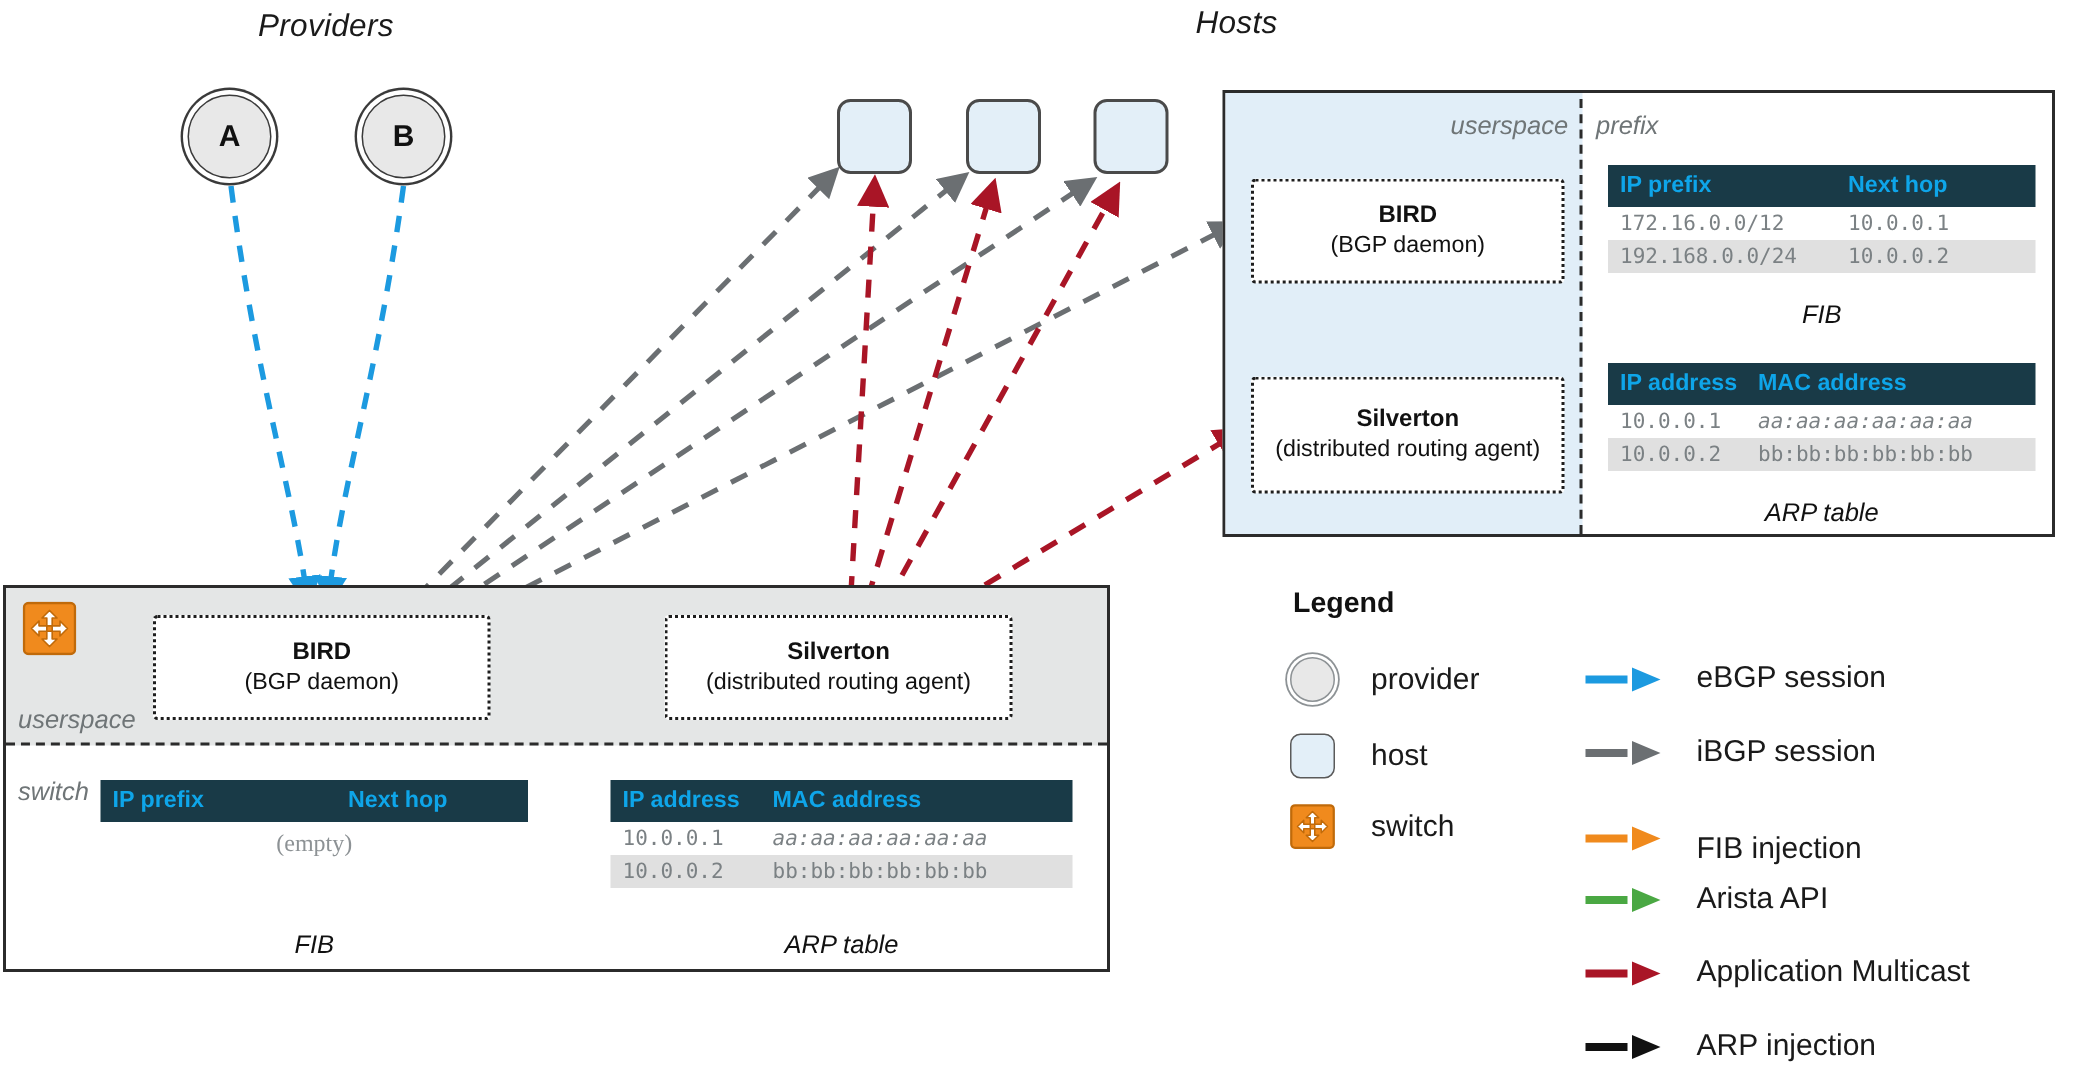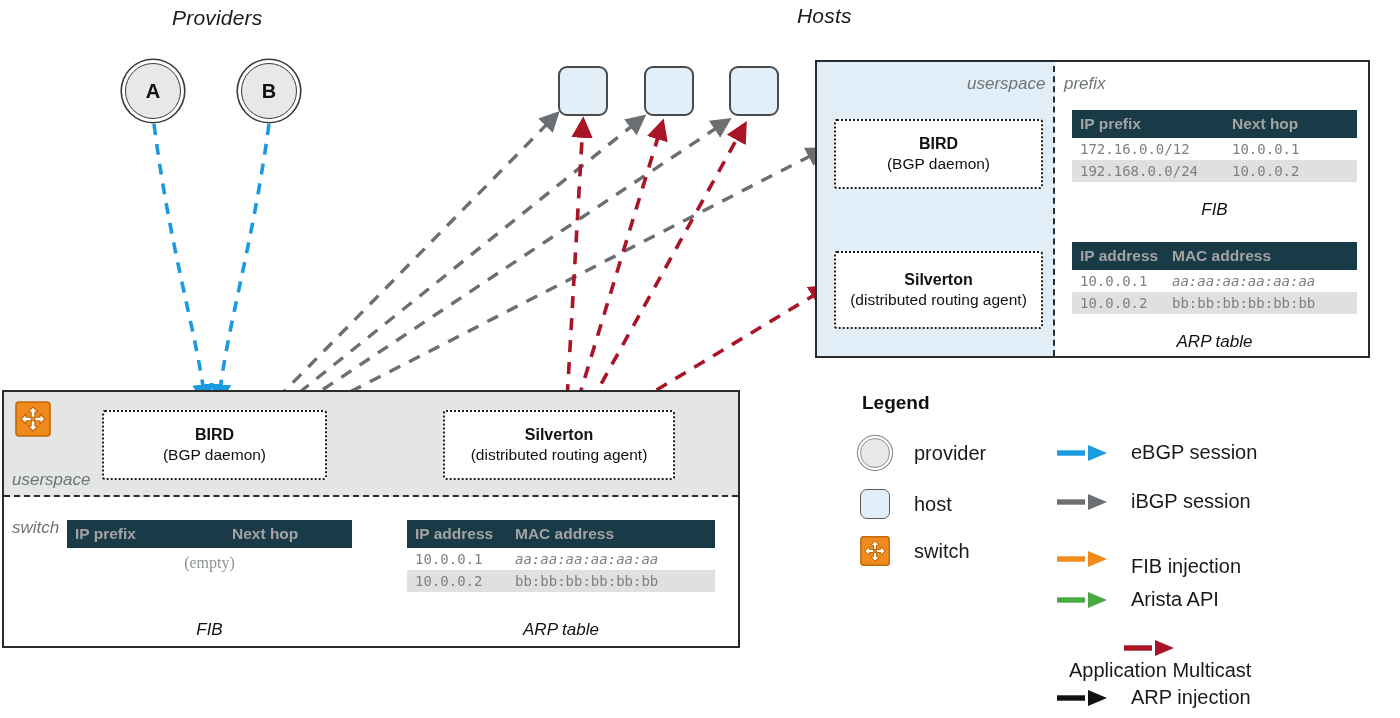--- a/index.html
+++ b/index.html
@@ -38,21 +38,21 @@
   
   .daemon{position:absolute;box-sizing:border-box;background:#ffffff;
           border:2.5px dotted #1d1d1d;border-radius:3px;
           display:flex;flex-direction:column;align-items:center;justify-content:center;
           text-align:center;line-height:1.28;}
   .daemon .dname{font-weight:bold;font-size:16px;color:#111;}
   .daemon .dsub{font-size:15.5px;color:#111;}
 
   
   .tbl{position:absolute;box-sizing:border-box;}
-  .tbl .thead{display:flex;background:#193a47;color:#a3a3a3;font-weight:bold;
+  .tbl .thead{display:flex;background:#193a47;color:#0ea5e9;font-weight:bold;
               font-size:15.5px;padding:5px 0;}
   .tbl .trow{display:flex;font-size:14px;color:#7b8184;padding:3px 0;
              font-family:"DejaVu Sans Mono", monospace;}
   .tbl .trow.alt{background:#e0e0e0;}
   .tbl .c1{padding-left:8px;box-sizing:border-box;}
   .tbl .c2{box-sizing:border-box;}
   .tbl .empty{text-align:center;font-size:16px;color:#8d9295;padding-top:6px;
               font-family:Liberation Serif, serif;}
   .tbl-cap{position:absolute;font-style:italic;font-size:17px;color:#111;
            text-align:center;white-space:nowrap;}
@@ -284,21 +284,21 @@
     </svg>
     <span class="leg-text" style="margin-left:14px;margin-top:16px;">FIB injection</span>
   </div>
   <div class="leg-item" style="left:1055px;top:588px;">
     <svg width="62" height="22">
       <line x1="2" y1="11" x2="30" y2="11" stroke="#4aa843" stroke-width="5.4"></line>
       <path d="M33,3 L52,11 L33,19 z" fill="#4aa843"></path>
     </svg>
     <span class="leg-text" style="margin-left:14px;">Arista API</span>
   </div>
-  <div class="leg-item" style="left:1055px;top:637px;flex-direction:column;">
+  <div class="leg-item" style="left:1055px;top:637px;">
     <svg width="62" height="22">
       <line x1="2" y1="11" x2="30" y2="11" stroke="#a91526" stroke-width="5.4"></line>
       <path d="M33,3 L52,11 L33,19 z" fill="#a91526"></path>
     </svg>
     <span class="leg-text" style="margin-left:14px;">Application Multicast</span>
   </div>
   <div class="leg-item" style="left:1055px;top:686px;">
     <svg width="62" height="22">
       <line x1="2" y1="11" x2="30" y2="11" stroke="#111111" stroke-width="5.4"></line>
       <path d="M33,3 L52,11 L33,19 z" fill="#111111"></path>

